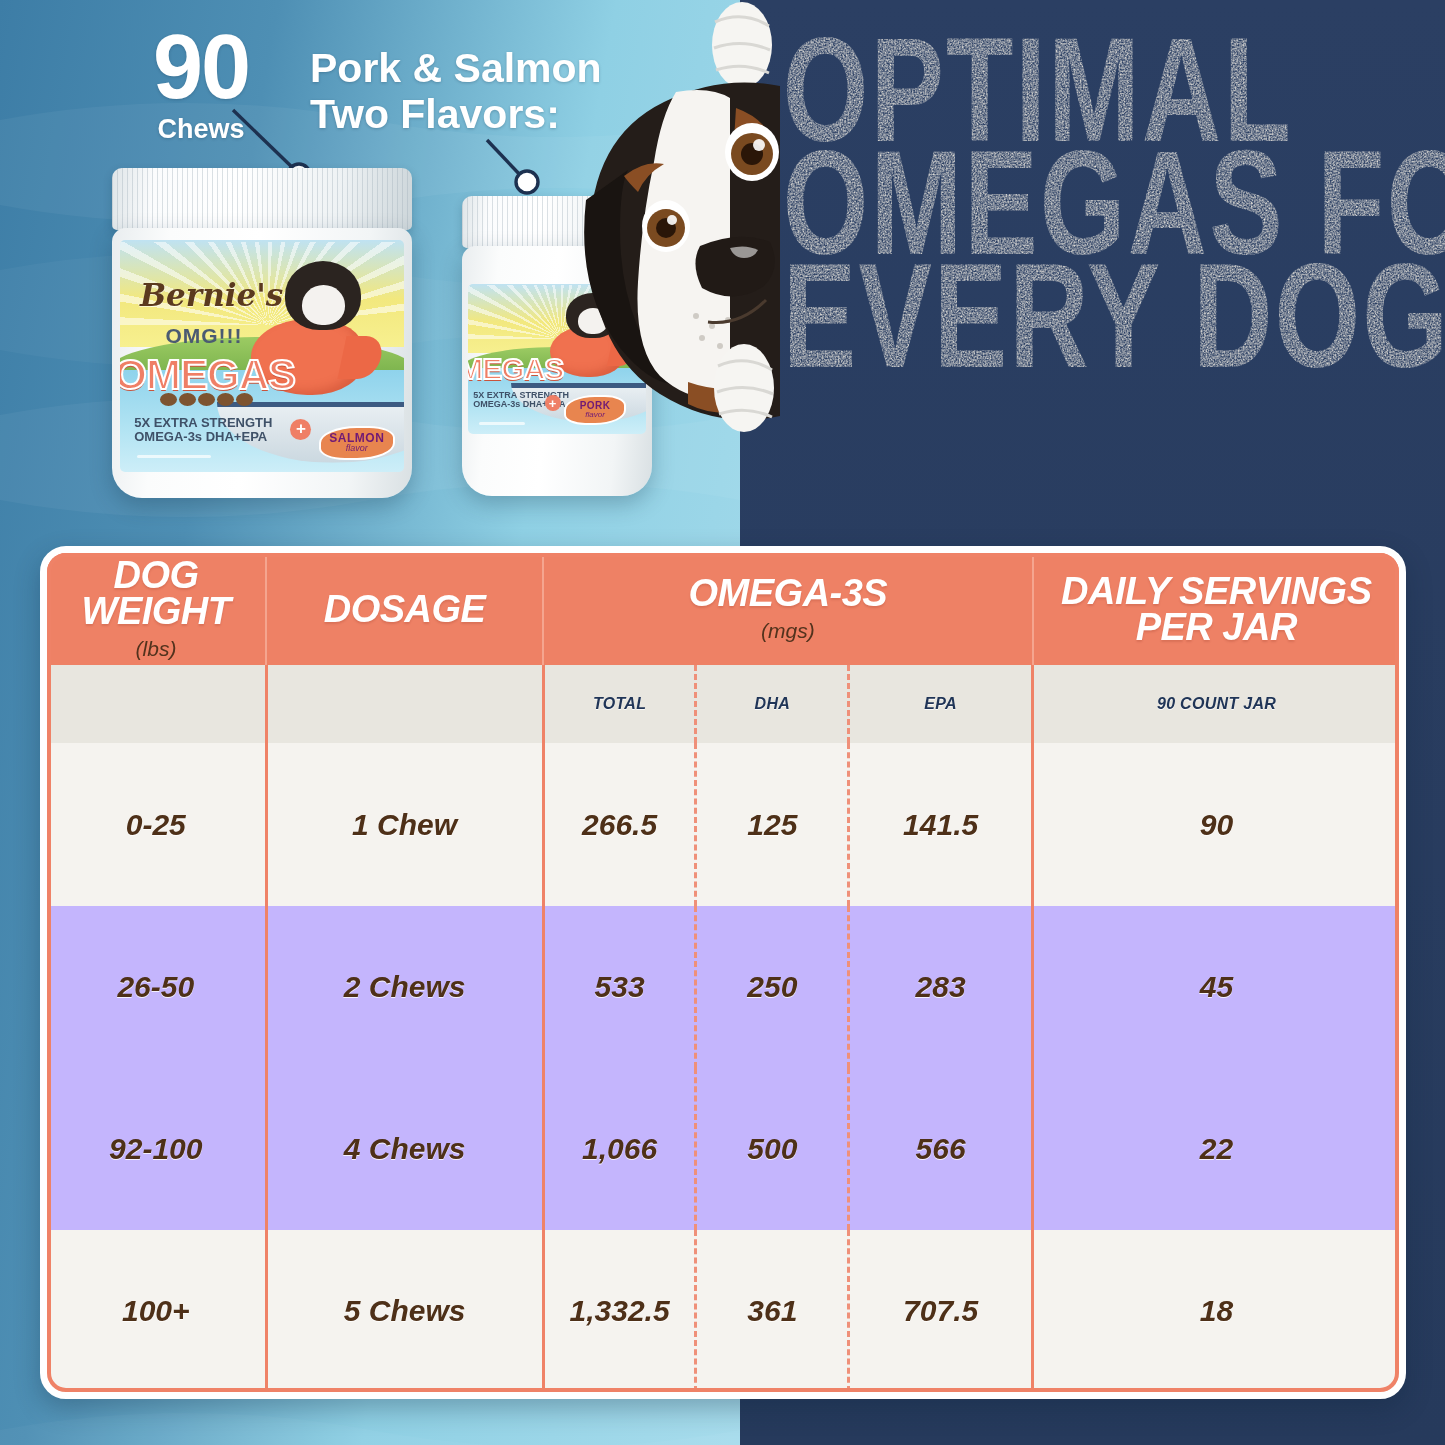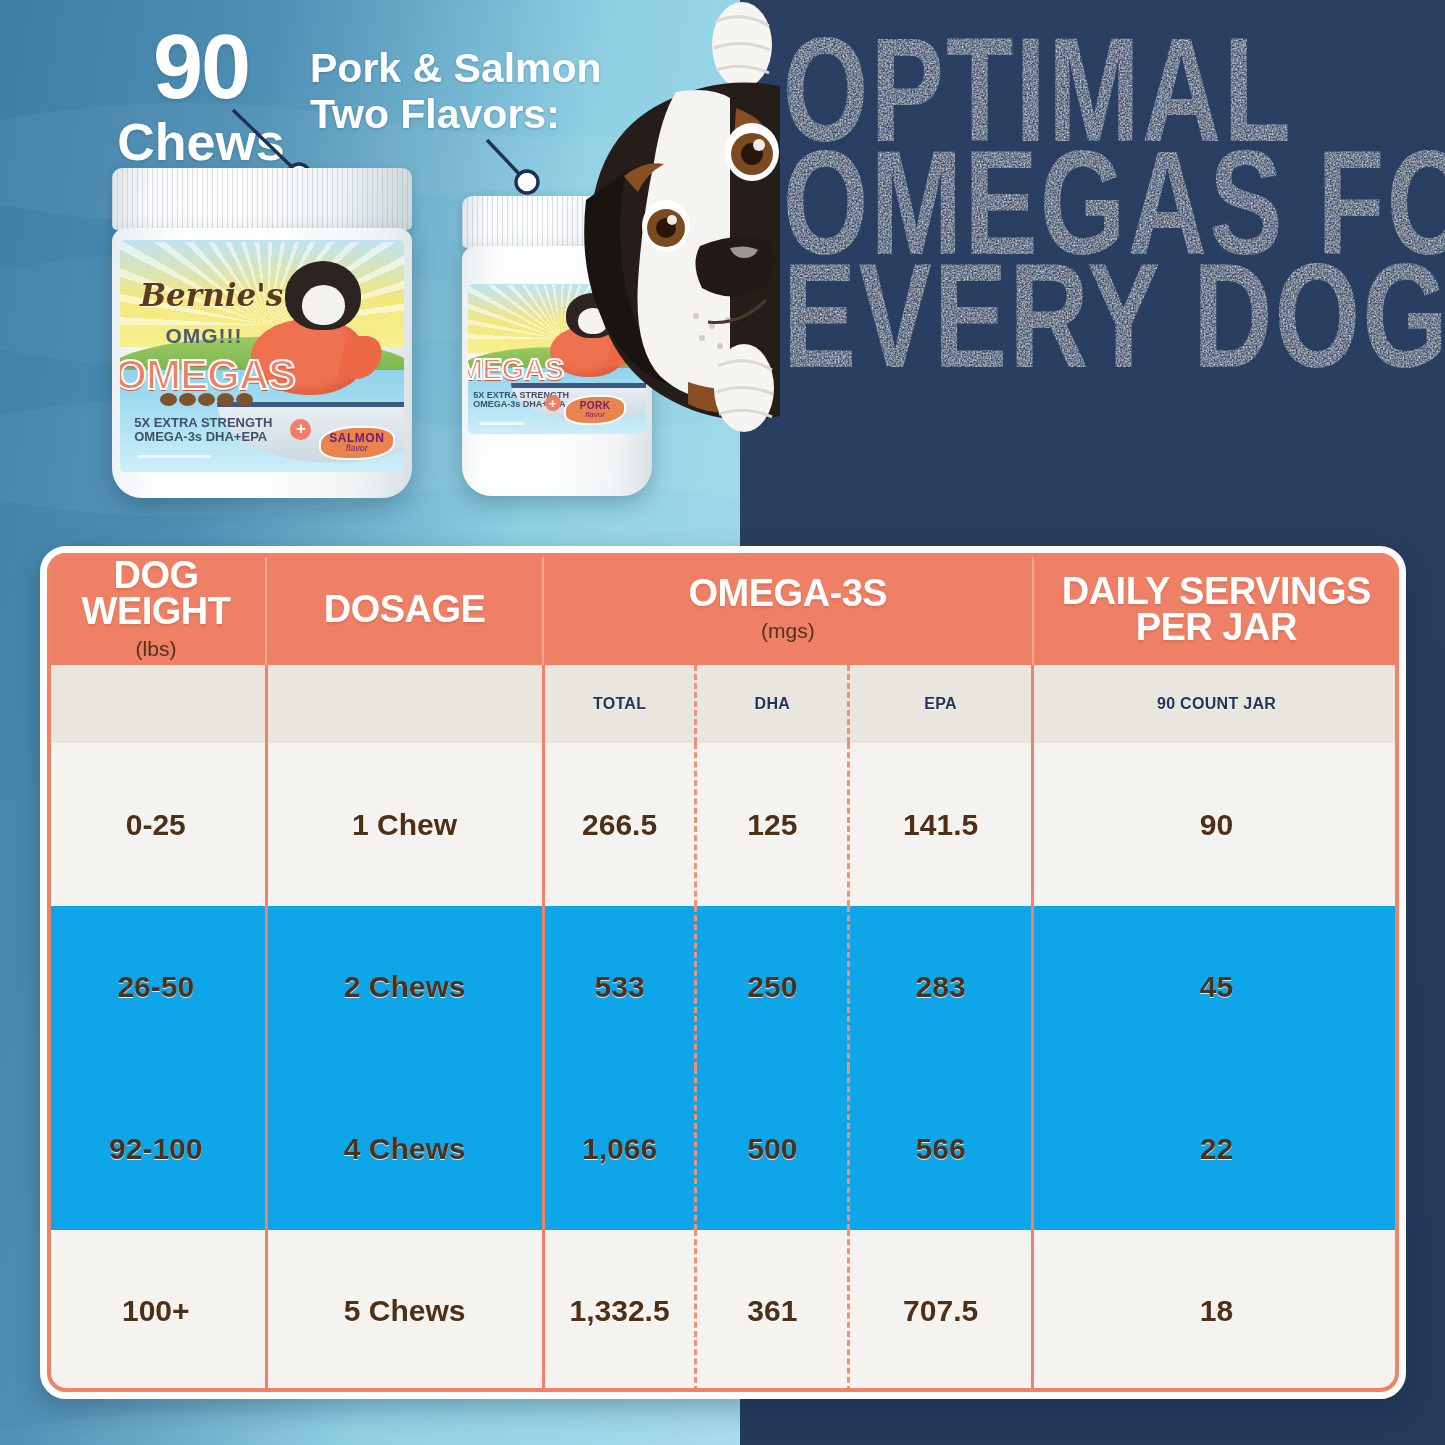--- a/index.html
+++ b/index.html
@@ -24,21 +24,21 @@
     background:linear-gradient(180deg,#2b3f63 0%,#263a5c 100%);
   }
 
   
   .callout-90 {
     position:absolute; left:86px; top:22px; width:230px;
     color:#fff; text-align:center; line-height:1;
     text-shadow:0 1px 3px rgba(20,50,75,.28);
   }
   .callout-90 .num { font-size:90px; font-weight:bold; letter-spacing:-2px; display:block; }
-  .callout-90 .lbl { font-size:52px; font-weight:bold; display:block; margin-top:4px; }
+  .callout-90 .lbl { font-size:27px; font-weight:bold; display:block; margin-top:4px; }
 
   .callout-flavors {
     position:absolute; left:310px; top:46px; width:300px;
     color:#fff; font-size:41px; font-weight:bold; line-height:1.12;
     text-shadow:0 1px 3px rgba(20,50,75,.28);
   }
 
   .lead-svg { position:absolute; left:0; top:0; width:740px; height:540px; }
 
   
@@ -110,21 +110,21 @@
   .table-card {
     position:absolute; left:40px; top:546px; width:1366px; height:853px;
     background:#f4f2ee;
     border:7px solid #ffffff;
     outline:4px solid #ef8267;
     outline-offset:-11px;
     border-radius:26px;
     box-shadow:0 10px 26px rgba(12,35,60,.30);
     overflow:hidden;
   }
-  .tbl { width:100%; height:100%; border-collapse:collapse; table-layout:fixed; }
+  .tbl { width:100%; height:100%; border-collapse:collapse; table-layout:fixed;font-style:italic; }
   .tbl col.c0 { width:16.2%; }
   .tbl col.c1 { width:20.5%; }
   .tbl col.c2 { width:11.3%; }
   .tbl col.c3 { width:11.3%; }
   .tbl col.c4 { width:13.6%; }
   .tbl col.c5 { width:27.1%; }
 
   .tbl thead th {
     background:#ee8165; color:#fff; border-right:2px solid #f5a58f;
     vertical-align:middle; padding:4px 6px;
@@ -139,21 +139,21 @@
     text-align:center; height:62px; letter-spacing:.3px;
   }
   .tbl td.vdiv { border-right:3px solid #ef8267; }
   .tbl td.dash  { border-right:3px dashed #ef9079; }
 
   .tbl tbody td {
     text-align:center; font-size:30px; font-weight:bold; color:#4e3018;
     height:128px; background:#f5f3ef;
     text-shadow:0 1px 0 rgba(255,255,255,.8);
   }
-  .tbl tbody tr.alt td { background:#0ea5e9; }
+  .tbl tbody tr.alt td { background:#c4b5fd; }
 </style>
 </head>
 <body>
 
 <div id="stage">
 
   <div class="bg-blue"></div>
   <svg class="bg-waves" viewBox="0 0 740 1445" preserveAspectRatio="none">
     <path d="M0 120 Q185 86 370 120 T740 120 L740 205 Q555 171 370 205 T0 205 Z" fill="#ffffff" opacity=".09"></path>
     <path d="M0 270 Q185 236 370 270 T740 270 L740 350 Q555 316 370 350 T0 350 Z" fill="#ffffff" opacity=".07"></path>

